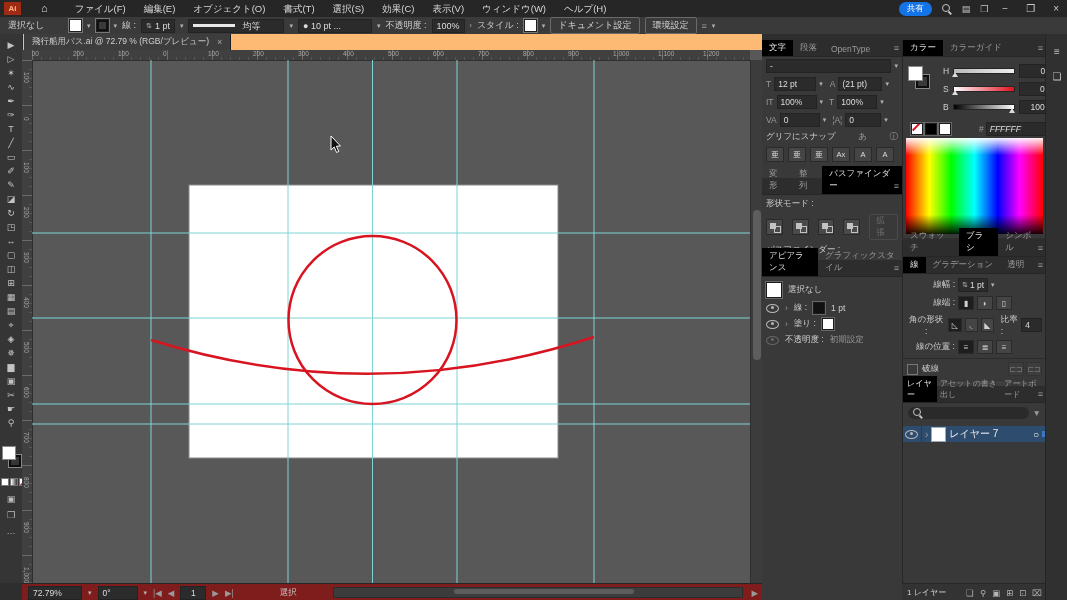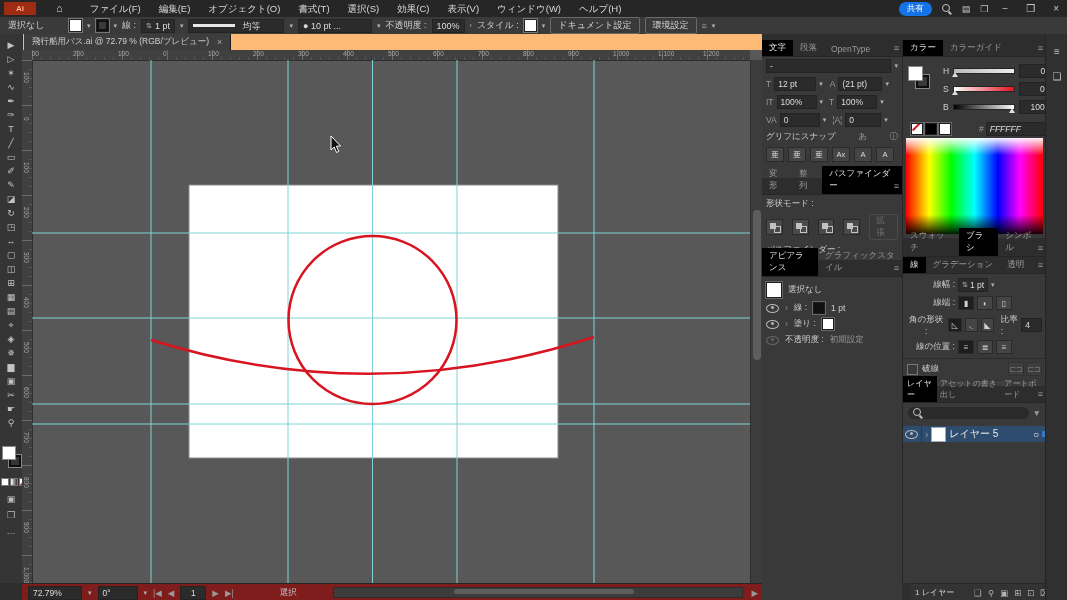--- a/index.html
+++ b/index.html
@@ -5,21 +5,21 @@
   html,body{margin:0;padding:0;background:#111;}
   #root{position:relative;width:1067px;height:600px;overflow:hidden;
         font-family:"Liberation Sans","DejaVu Sans",sans-serif;font-size:10px;color:#d4d4d4;
         background:#585858;-webkit-font-smoothing:antialiased;}
   .abs{position:absolute;}
   .row{display:flex;align-items:center;}
   .dim{color:#9a9a9a;}
   .vdim{color:#6f6f6f;}
   
   #titlebar{position:absolute;left:0;top:0;width:1067px;height:17px;background:#262626;display:flex;align-items:center;}
-  .ai-logo{width:32px;height:13px;margin-left:4px;background:#9f2c12;color:#ffb084;font-size:8px;font-weight:bold;
+  .ai-logo{width:17px;height:13px;margin-left:4px;background:#9f2c12;color:#ffb084;font-size:8px;font-weight:bold;
            display:flex;align-items:center;justify-content:center;}
   .home{margin-left:20px;color:#cfcfcf;font-size:11px;line-height:11px;}
   #menu-bar{display:flex;margin-left:18px;}
   .menu-item{padding:0 9px;font-size:9.5px;color:#d8d8d8;line-height:17px;}
   #tb-right{position:absolute;right:4px;top:0;height:17px;display:flex;align-items:center;gap:10px;}
   .share-btn{background:#1473e6;color:#fff;border-radius:8px;font-size:8.5px;padding:1px 8px;}
   .mag{display:inline-block;width:10px;height:10px;position:relative;}
   .mag:before{content:"";position:absolute;width:6px;height:6px;border:1.4px solid #c4c4c4;border-radius:50%;left:0;top:0;}
   .mag:after{content:"";position:absolute;width:4px;height:1.5px;background:#c4c4c4;transform:rotate(45deg);left:6px;top:8px;}
   .tb-ico{color:#c4c4c4;font-size:9px;}
@@ -505,27 +505,27 @@
         <span class="search">
             <span class="mag"></span>
           </span>
         <span class="dim">▼</span>
       </div>
       <div class="layer-row" style="top:40px;">
         <span class="eye"></span>
         <span style="border-left:1px solid #1f3a55;height:16px;"></span>
         <span class="dim">›</span>
         <span style="width:13px;height:13px;background:#fff;border:1px solid #9ab;display:inline-block;"></span>
-        <span style="flex:1;">レイヤー 5</span>
+        <span style="flex:1;">レイヤー 7</span>
         <span>○</span>
         <span style="width:6px;height:6px;background:#3b77c2;display:inline-block;"></span>
       </div>
     </div>
 
-    <div class="abs" style="left:148px;top:549px;width:143px;height:17px;background:#333;border-top:1px solid #262626;display:flex;align-items:center;">
+    <div class="abs" style="left:140px;top:549px;width:143px;height:17px;background:#333;border-top:1px solid #262626;display:flex;align-items:center;">
       <span style="margin-left:5px;font-size:8px;">1 レイヤー</span>
       <span id="layers-footer-icons" style="margin-left:auto;display:flex;">
           <span class="footer-ico">❏</span>
           <span class="footer-ico">⚲</span>
           <span class="footer-ico">▣</span>
           <span class="footer-ico">⊞</span>
           <span class="footer-ico">⊡</span>
           <span class="footer-ico">⌧</span>
         </span>
     </div>

